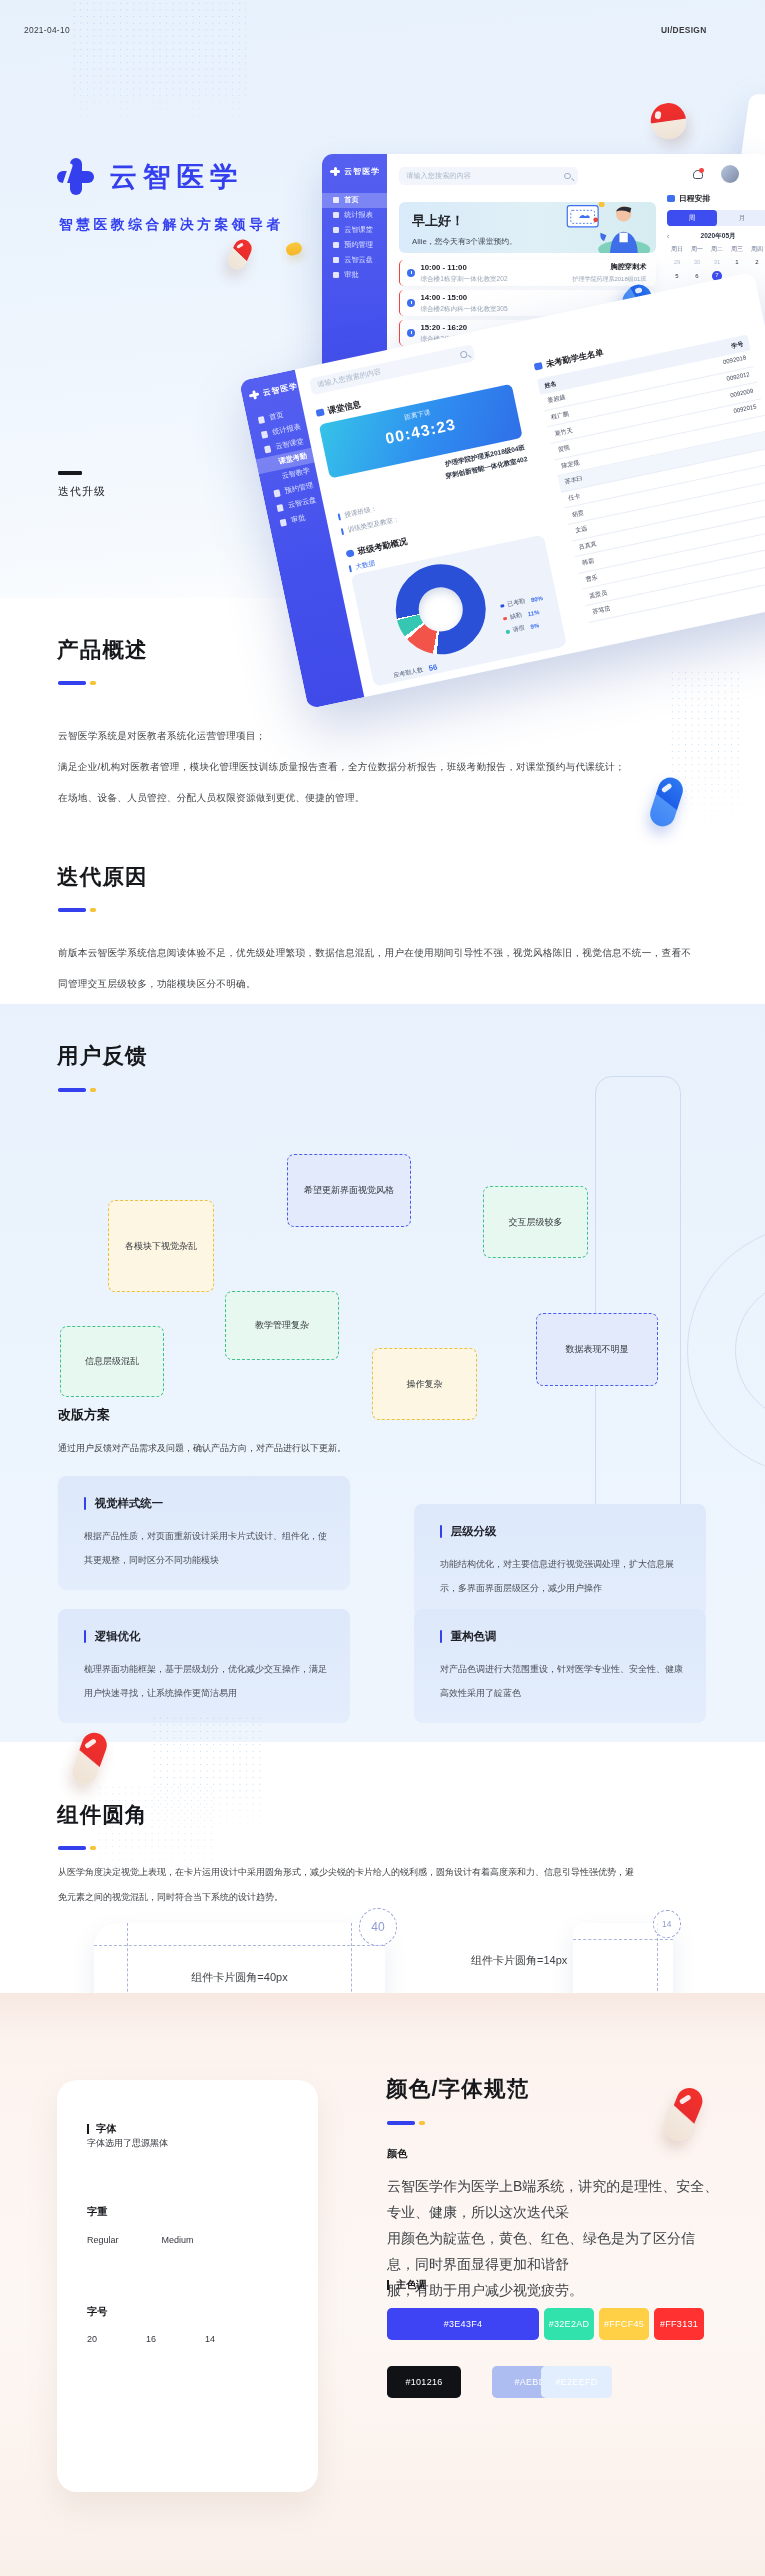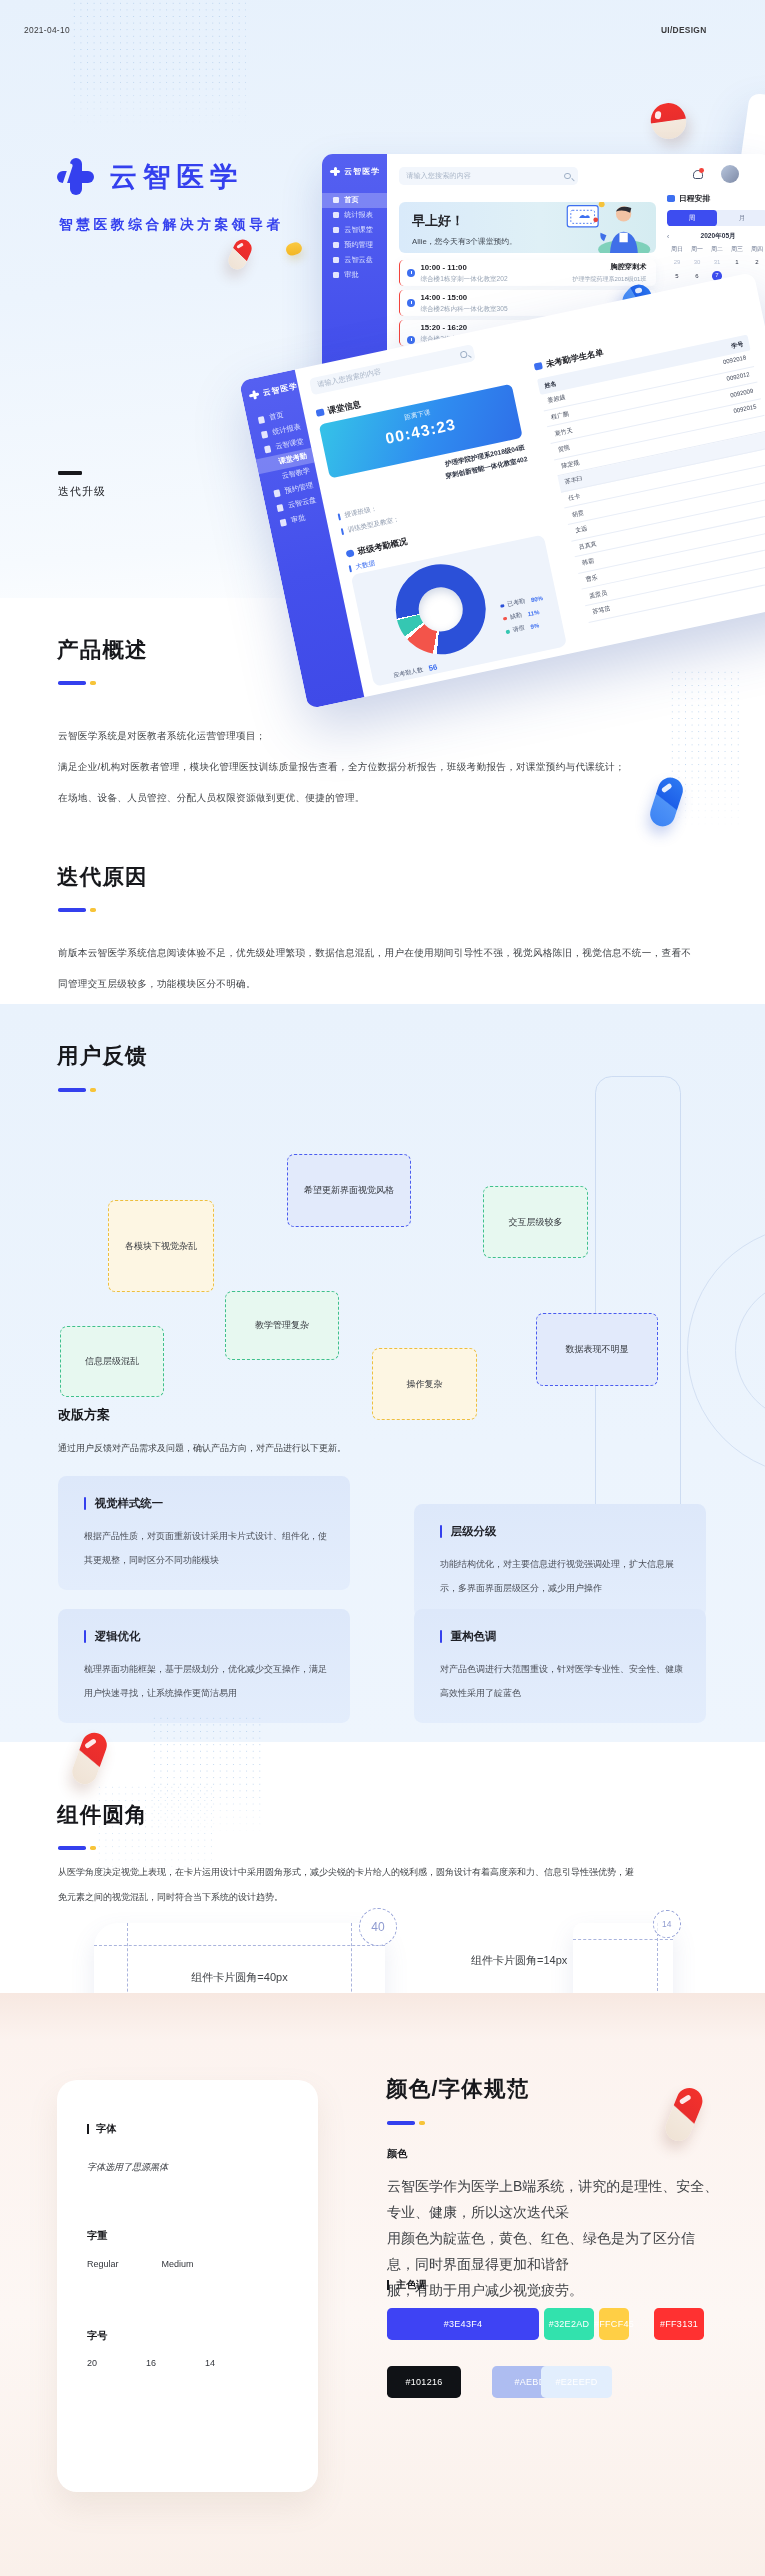--- a/index.html
+++ b/index.html
@@ -239,21 +239,21 @@
     <div class="appt abs" style="left:77px;top:136px;width:257px;height:26px;">
       <div style="display:flex;align-items:center;gap:5.4px;">
         <span class="clock"></span>
         <div>
             <div class="t">14:00 - 15:00</div>
             <div class="r">综合楼2栋内科一体化教室305</div>
           </div>
       </div>
     </div>
     <div class="appt abs" style="left:77px;top:166px;width:257px;height:26px;">
-      <div style="display:flex;align-items:flex-end;gap:5.4px;">
+      <div style="display:flex;align-items:center;gap:5.4px;">
         <span class="clock"></span>
         <div>
             <div class="t">15:20 - 16:20</div>
             <div class="r">综合楼2栋内科一体化教室305</div>
           </div>
       </div>
     </div>
 
     <div class="blk-title abs" style="left:77px;top:202px;">
       <span class="blk-ico"></span>
@@ -596,21 +596,21 @@
   <div class="abs sec-dash" style="left:387px;top:2121px;">
       <span class="b"></span>
       <span class="y"></span>
     </div>
 
   <div class="abs type-card" style="left:57px;top:2080px;width:261px;height:412px;padding:42px 0 0 30px;border-radius:20px;">
     <div class="mini-title">
         <span class="bar"></span>
         <span>字体</span>
       </div>
-    <div style="margin-top:25px;font-size:9px;color:#33363c;font-style:italic;">字体选用了思源黑体</div>
+    <div style="margin-top:1px;font-size:9px;color:#33363c;">字体选用了思源黑体</div>
 
     <div style="margin-top:55px;font-size:10.2px;font-weight:bold;color:#17181c;">字重</div>
     <div style="margin-top:15.5px;display:flex;gap:43px;font-size:9px;color:#33363c;">
       <span>Regular</span>
         <span>Medium</span>
     </div>
 
     <div style="margin-top:60px;font-size:10.2px;font-weight:bold;color:#17181c;">字号</div>
     <div style="margin-top:15.5px;display:flex;gap:49px;font-size:9px;color:#33363c;">
       <span>20</span>
@@ -626,21 +626,21 @@
     <div>服，有助于用户减少视觉疲劳。</div>
   </div>
 
   <div class="abs mini-title" style="left:387px;top:2278px;">
     <span class="bar"></span>
       <span>主色调</span>
   </div>
 
   <div class="swatch" style="left:387px;top:2308px;width:152px;background:#3E43F4;">#3E43F4</div>
   <div class="swatch" style="left:544px;top:2308px;width:50px;background:#32E2AD;">#32E2AD</div>
-  <div class="swatch" style="left:599px;top:2308px;width:30px;background:#FFCF45;">#FFCF45</div>
+  <div class="swatch" style="left:599px;top:2308px;width:50px;background:#FFCF45;">#FFCF45</div>
   <div class="swatch" style="left:654px;top:2308px;width:50px;background:#FF3131;">#FF3131</div>
 
   <div class="swatch" style="left:387px;top:2366px;width:74px;background:#101216;">#101216</div>
   <div class="swatch" style="left:492px;top:2366px;width:87px;background:#AEBDF1;">#AEBDF1</div>
   <div class="swatch" style="left:541px;top:2366px;width:71px;background:#E2EEFD;color:#ffffff;">#E2EEFD</div>
 
 </div>
 
 
 </body></html>

